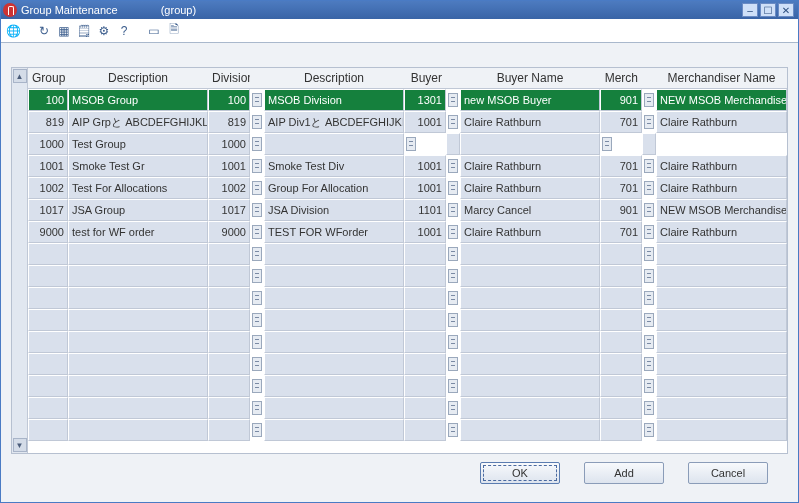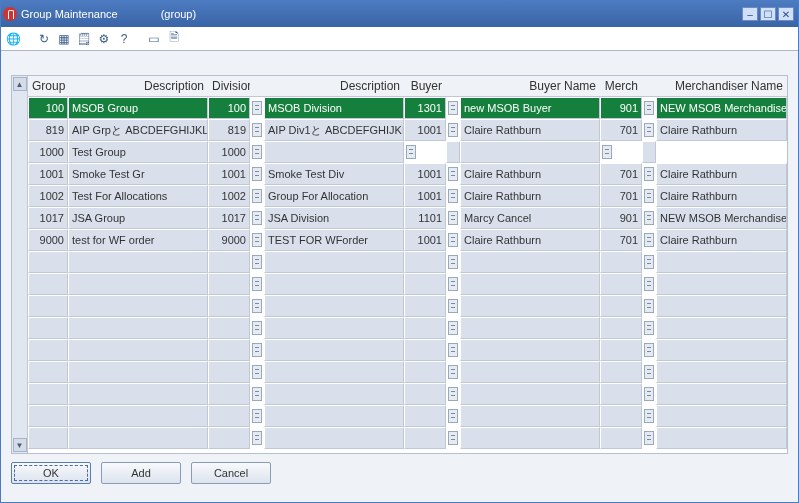--- a/index.html
+++ b/index.html
@@ -16,21 +16,21 @@
     width: 799px;
     height: 503px;
     border: 1px solid #4a7bc4;
     background: #eff2f6;
     display: flex;
     flex-direction: column;
   }
   .title-bar {
     background: linear-gradient(#4d7bc0, #3964a6);
     color: #fff;
-    height: 26px;
+    height: 18px;
     display: flex;
     align-items: center;
     padding: 0 4px 0 2px;
     font-size: 11px;
   }
   .title-icon {
     width: 14px; height: 14px;
     background: #cc3333;
     border-radius: 50%;
     margin-right: 4px;
@@ -126,21 +126,21 @@
     border-bottom:1px solid #c0c8d6;
   }
   .grid-head > div {
     padding: 3px 4px;
     font-size:12px;
     white-space:nowrap;
     overflow:hidden;
     text-overflow:clip;
   }
   .th-right { text-align:right; }
-  .th-center { text-align:right; }
+  .th-center { text-align:center; }
 
   .grid-body { flex:1; }
   .grid-row > div {
     padding:1px 2px;
     height:22px;
     display:flex;
     align-items:center;
     overflow:hidden;
     white-space:nowrap;
   }
@@ -177,21 +177,22 @@
     position:absolute;
     left:2px; right:2px;
     height:1px;
     background:#7a8aa4;
   }
   .lov-icon::before { top:3px; }
   .lov-icon::after { top:7px; }
 
   .footer {
     display:flex;
-    gap:10px;
+    justify-content:flex-end;
+    gap:24px;
     padding: 8px 20px 10px 0;
   }
   .btn {
     min-width:80px;
     height:22px;
     background: linear-gradient(#f7f9fc,#dde4ee);
     border:1px solid #8a9cb8;
     border-radius:2px;
     font-size:11px;
     color:#333;

